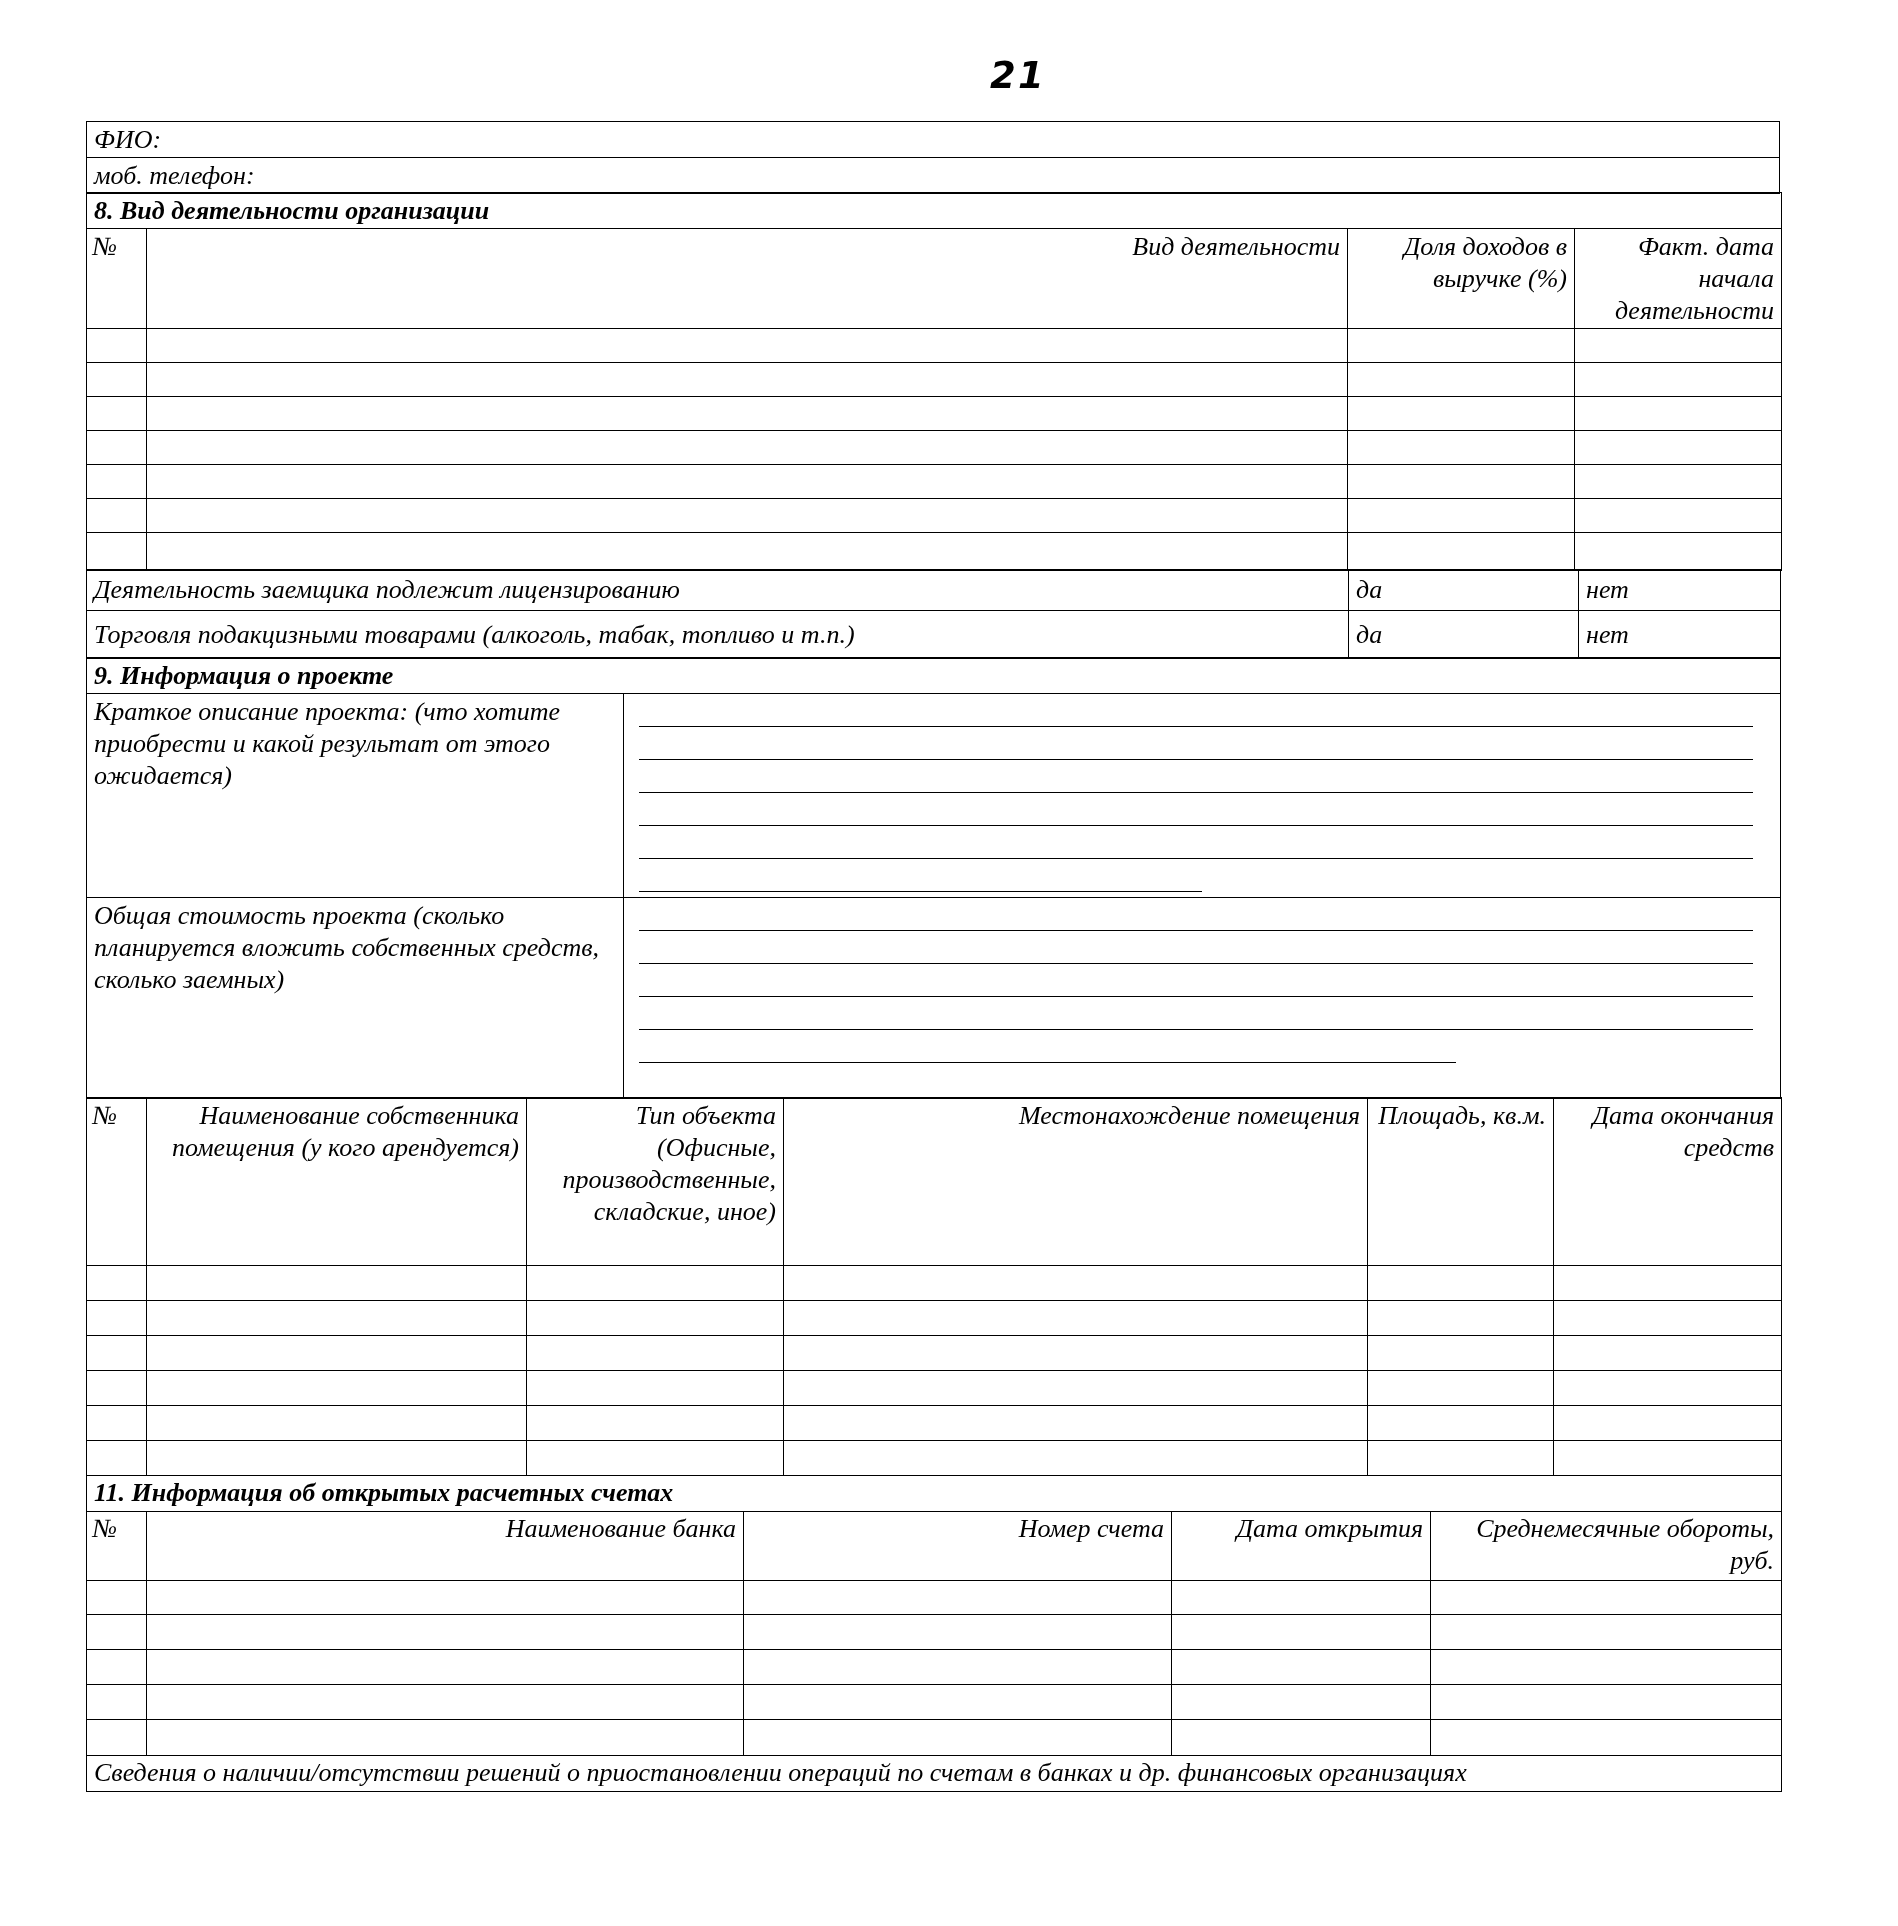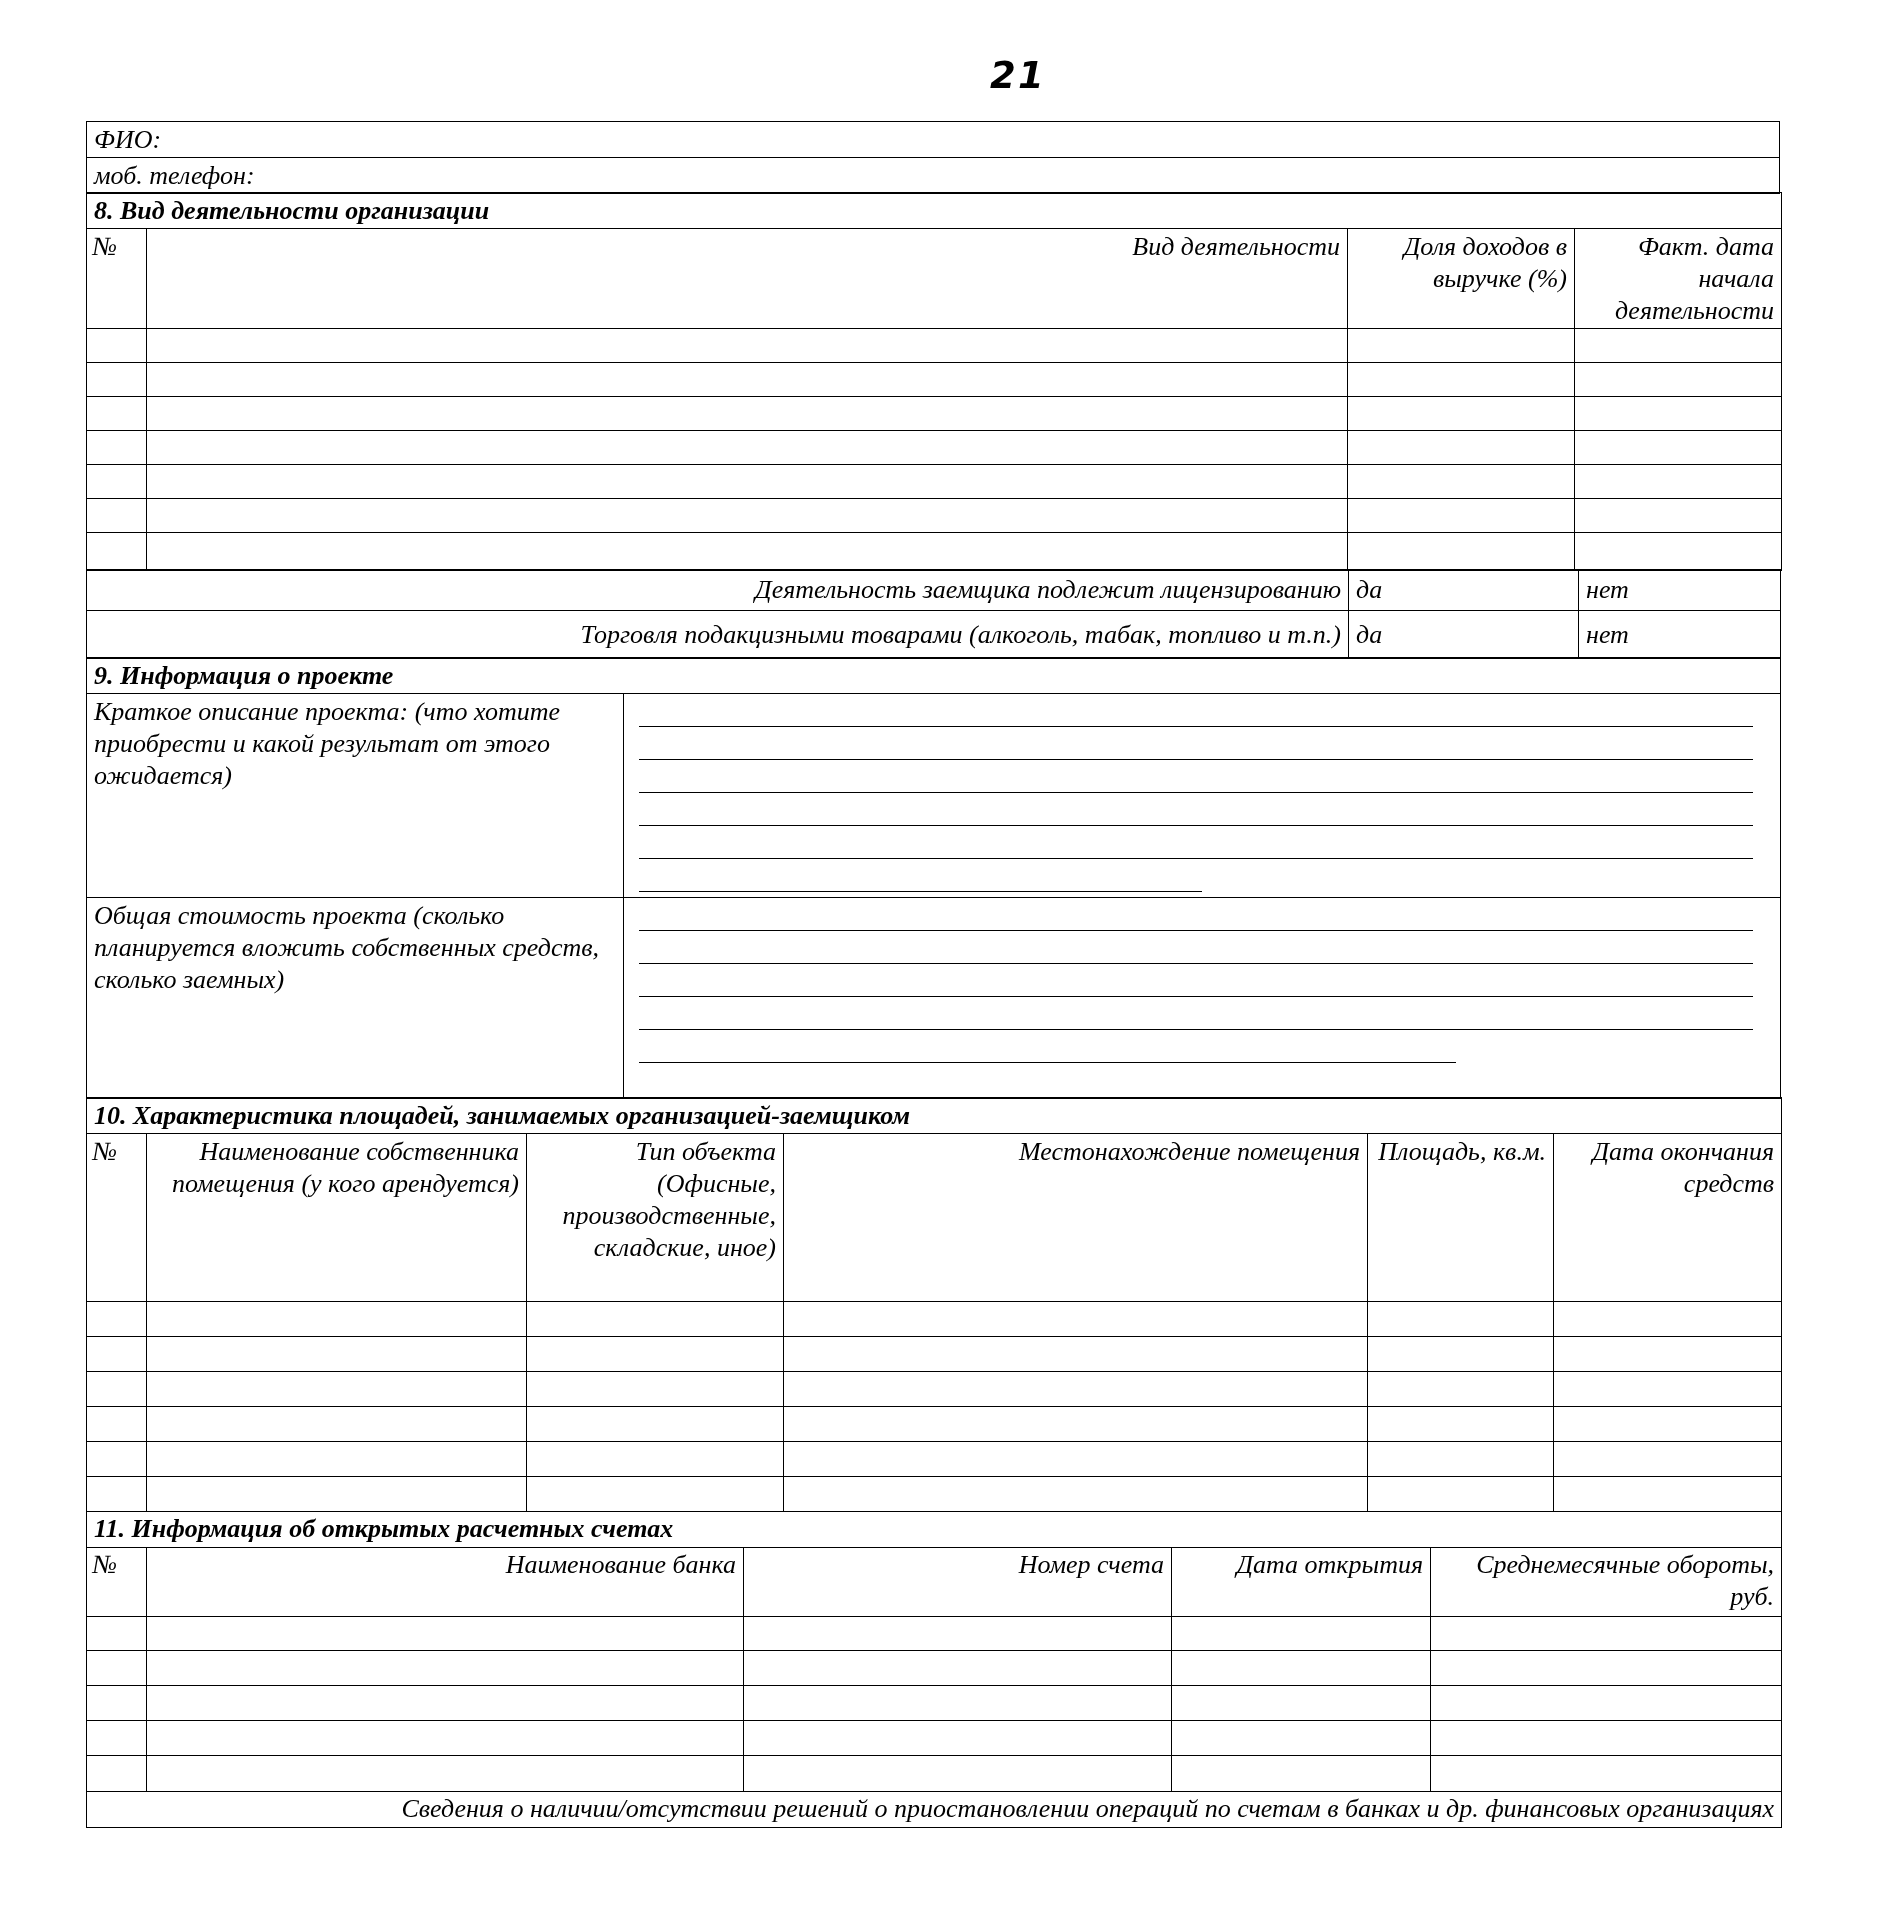--- a/index.html
+++ b/index.html
@@ -21,21 +21,21 @@
     }
     table.grid td {
       border: 1.9px solid #000; padding: 1.5px 7px; vertical-align: top;
       font-size: 26px; line-height: 32px; overflow: hidden;
     }
     .sec-title td { font-weight: bold; height: 30px; padding-top: 0.8px; }
     .lbl { height: 30px; }
     .hdr td { text-align: right; }
     .hdr td.num { text-align: left; padding-left: 5.4px; }
     td.num { width: 46px; }
-    .left { text-align: right; }
+    .left { text-align: left; }
     .lines { position: relative; }
     .uline { position: absolute; left: 15.4px; right: 27px; height: 0; border-top: 1.9px solid #000; }
   </style>
 </head>
 <body>
 
 <div class="page-num">21</div>
 
 <div class="form">
 
@@ -167,23 +167,20 @@
   <table class="grid" style="margin-top:-1.9px">
     <colgroup>
         <col style="width:60px">
         <col style="width:380px">
         <col style="width:257px">
         <col style="width:584px">
         <col style="width:186px">
         <col style="width:228px">
       </colgroup>
     <tbody>
-        <tr class="sec-title">
-          <td colspan="6">10. Характеристика площадей, занимаемых организацией-заемщиком</td>
-        </tr>
     <tr class="hdr" style="height:168px">
       <td class="num">№</td>
       <td>Наименование собственника помещения (у кого арендуется)</td>
       <td>Тип объекта (Офисные, производственные, складские, иное)</td>
       <td>Местонахождение помещения</td>
       <td>Площадь, кв.м.</td>
       <td>Дата окончания средств</td>
     </tr>
     <tr style="height:35px">
           <td></td>

